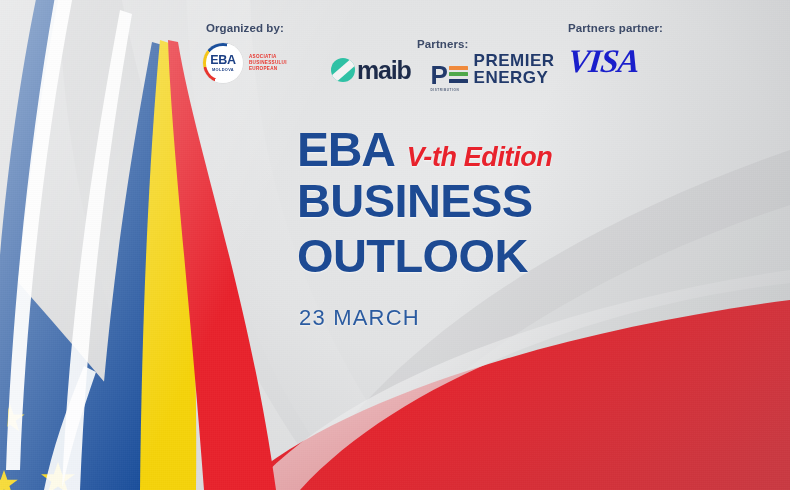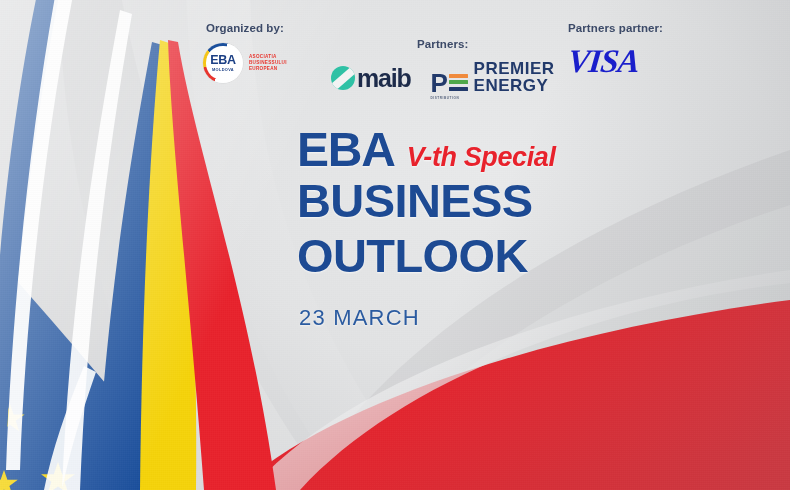--- a/index.html
+++ b/index.html
@@ -82,21 +82,21 @@
     display: block; font-size: 3.9px; font-weight: 700; color: #1b3f84;
     letter-spacing: .35px; margin-top: 1px;
   }
   .eba-words { line-height: 1.28; }
   .eba-words span {
     display: block; font-size: 4.6px; font-weight: 700; color: #e8352e;
     letter-spacing: .3px; white-space: nowrap;
   }
 
   
-  .partner-row { display: flex; gap: 20px; margin-top: 10px; }
+  .partner-row { display: flex; gap: 20px; margin-top: 2px; }
   .maib { display: flex; align-items: center; gap: 2px; }
   .maib-mark {
     width: 24px; height: 24px; border-radius: 50%;
     background: #2fc1a5; position: relative; overflow: hidden;
   }
   .maib-mark::before {
     content: ""; position: absolute; left: -4px; top: 8px;
     width: 34px; height: 7.5px; background: #f2f3f3;
     transform: rotate(-41deg);
   }
@@ -268,20 +268,20 @@
     <div class="hdr-group" id="grp-special">
       <div class="hdr-label">Partners partner:</div>
       <div class="visa">VISA</div>
     </div>
 
   </div>
 
   <div class="title-block">
     <div class="line-1">
       <span class="eba-big">EBA</span>
-      <span class="edition">V-th Special</span>
+      <span class="edition">V-th Edition</span>
     </div>
     <div class="business">BUSINESS</div>
     <div class="outlook">OUTLOOK</div>
     <div class="date">23 MARCH</div>
   </div>
 
 </div>
 
 </body></html>

